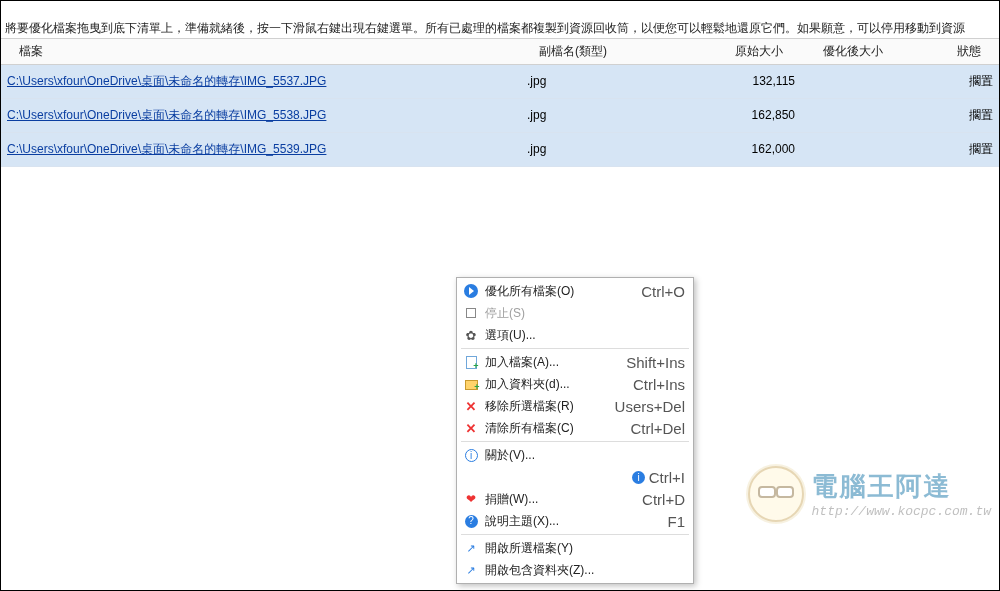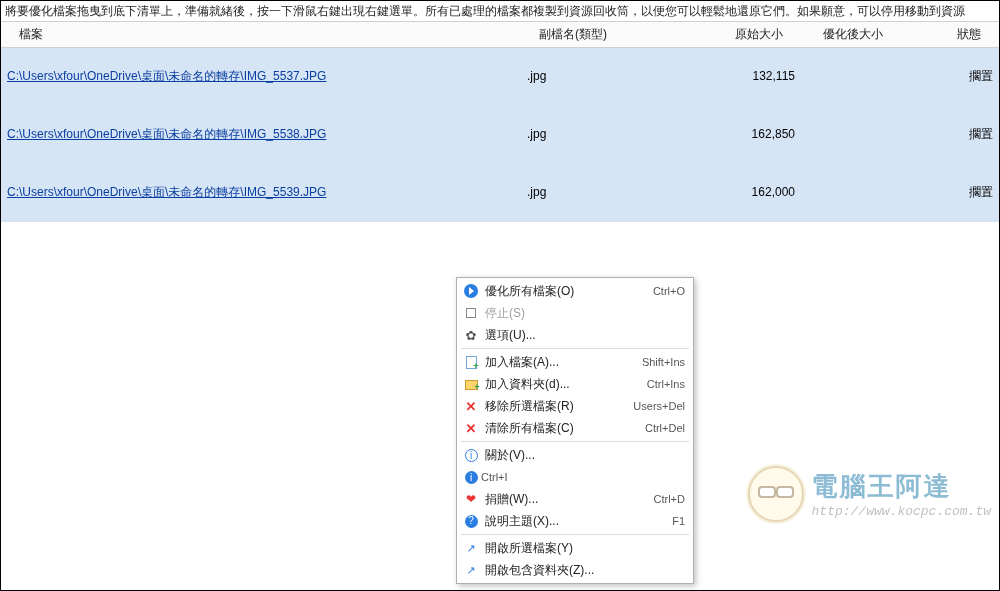--- a/index.html
+++ b/index.html
@@ -12,38 +12,38 @@
     background: #fff;
     position: relative;
     overflow: hidden;
     border: 1px solid #000;
   }
   .intro {
     padding: 2px 4px 1px 4px;
     line-height: 1.4;
     color: #222;
   }
-  .intro .line { white-space: nowrap; overflow: hidden; }
+  .intro .line { white-space: nowrap; overflow: hidden; margin-top: 17px; }
   .intro-inner { display:flex; gap:60px; justify-content:center; }
   table.filelist {
     width: 100%;
     border-collapse: collapse;
   }
   table.filelist th {
     background: #fafafa;
     border-top: 1px solid #d0d0d0;
     border-bottom: 1px solid #d0d0d0;
     text-align: left;
     font-weight: normal;
     padding: 4px 18px;
     color: #222;
   }
   table.filelist th.right, table.filelist td.right { text-align: right; }
   table.filelist td {
-    padding: 20px 6px;
+    padding: 8px 6px;
     border-bottom: 1px solid #d8e3f0;
   }
   tr.row-sel td { background: #d6e5f5; }
   a.path { color: #0a3ea1; text-decoration: underline; }
   th.col-file { width: 520px; }
   th.col-ext { width: 150px; }
   th.col-orig { width: 130px; }
   th.col-opt { width: 100px; }
 
   
@@ -56,25 +56,26 @@
     border: 1px solid #b0b0b0;
     box-shadow: 2px 2px 6px rgba(0,0,0,.25);
     padding: 2px 0;
   }
   .ctx .item {
     display: flex;
     align-items: center;
     height: 22px;
     padding: 0 8px 0 4px;
     color: #222;
+    justify-content: flex-end;
   }
   .ctx .item.disabled { color: #a0a0a0; }
   .ctx .item .ic { width: 20px; display:flex; justify-content:center; align-items:center; }
   .ctx .item .lbl { flex: 1; padding-left: 4px; white-space: nowrap; }
-  .ctx .item .sc { color: #555; font-size: 11px; }
+  .ctx .item .sc { color: #555; font-size: 15px; }
   .ctx hr { border: none; border-top: 1px solid #ddd; margin: 2px 4px; }
 
   
   .i-play { width:14px;height:14px;border-radius:50%;background:#2a7de1;position:relative; }
   .i-play::after { content:""; position:absolute; left:5px; top:3px; border-left:5px solid #fff; border-top:4px solid transparent; border-bottom:4px solid transparent; }
   .i-stop { width:10px;height:10px;border:1px solid #888; }
   .i-gear { font-size:13px; color:#555; }
   .i-addfile { width:11px;height:13px;background:#fff;border:1px solid #70a7da;position:relative; }
   .i-addfile::after { content:"+"; position:absolute; right:-3px; bottom:-3px; font-size:9px; color:#2aa34a; font-weight:bold; }
   .i-addfolder { width:13px;height:10px;background:#ffd36b;border:1px solid #c99a2e;position:relative; margin-top:2px; }

